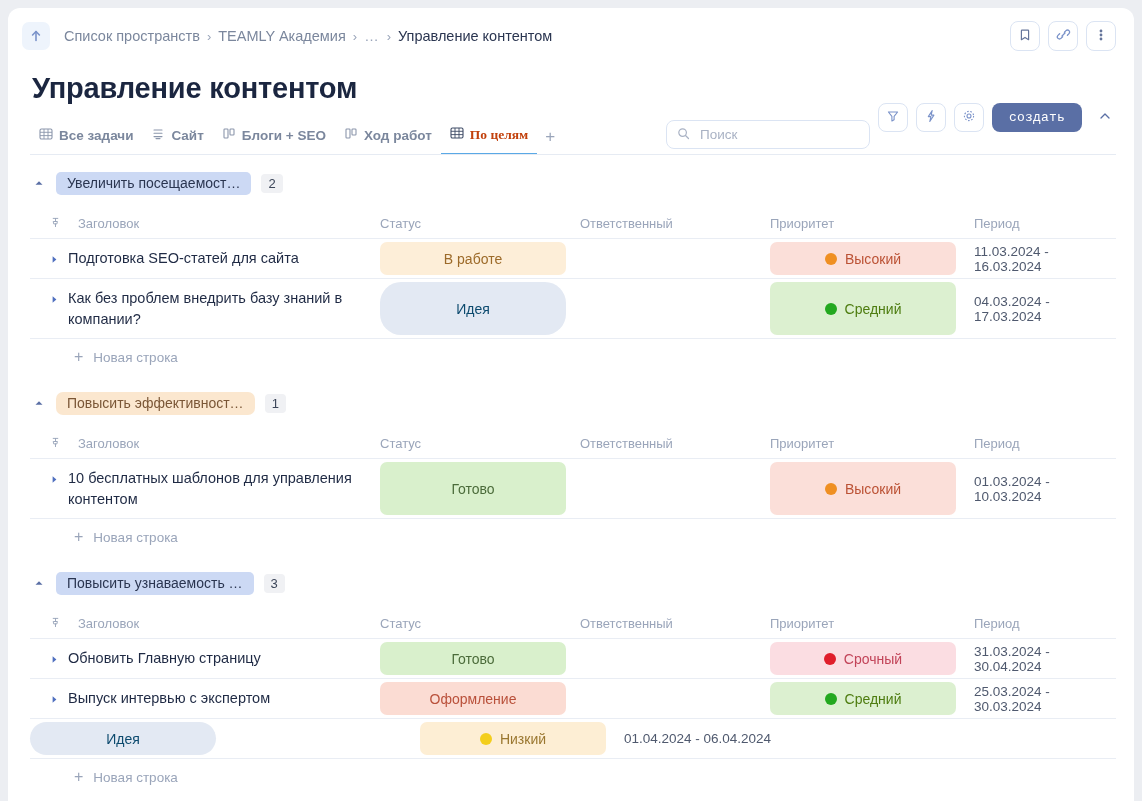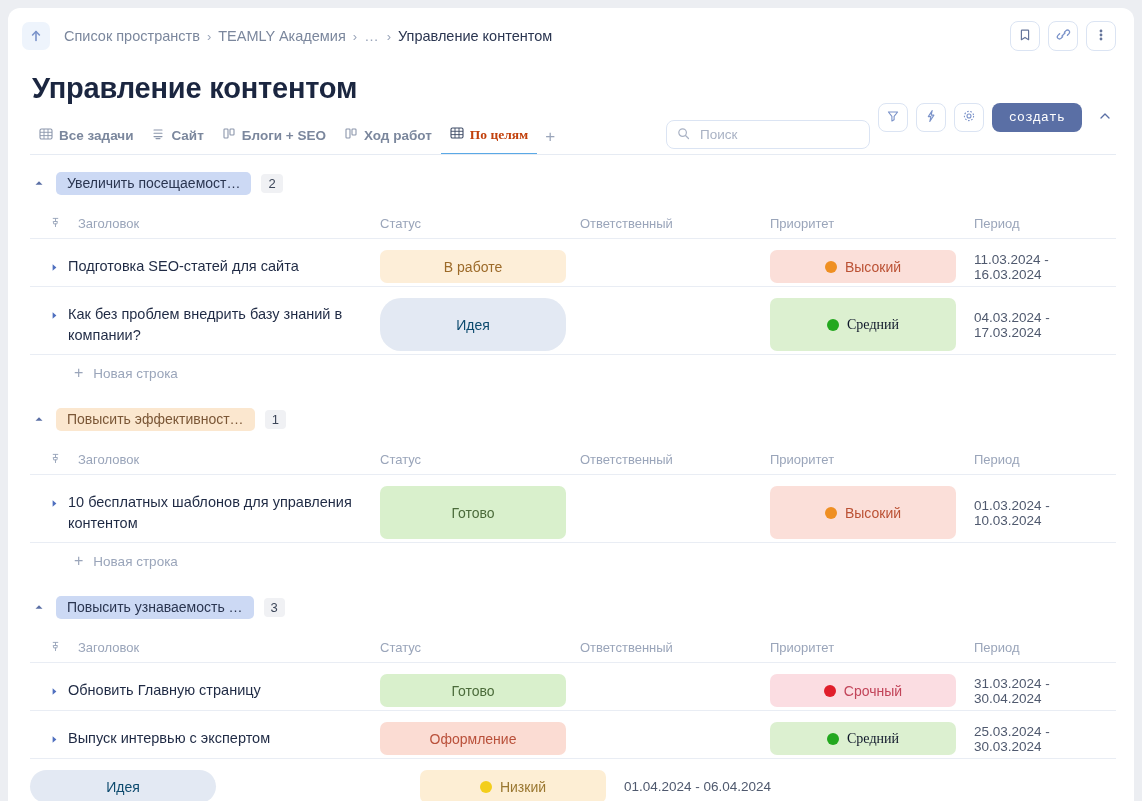--- a/index.html
+++ b/index.html
@@ -157,21 +157,21 @@
     height: 23px;
     border-radius: 5px;
     display: flex; align-items: center;
     padding: 0 11px;
     font-size: 14px;
     max-width: 205px;
     white-space: nowrap; overflow: hidden;
     cursor: pointer;
   }
   .group-chip.blue { background: #ccd9f4; color: #2a3550; }
-  .group-chip.cream { background: #fbe7cf; color: #7a5636; }
+  .group-chip.cream { background: #fbe7cf; color: #7a5636; border-radius: 7px; }
   .group-count {
     background: #f0f1f4;
     color: #3c4659;
     border-radius: 4px;
     padding: 2px 7px;
     font-size: 13px;
     min-width: 20px;
     text-align: center;
   }
 
@@ -182,21 +182,20 @@
     margin-top: 12px;
     border-bottom: 1px solid #e9edf4;
     color: #9aa5ba;
     font-size: 13px;
   }
   .row {
     display: flex;
     align-items: stretch;
     border-bottom: 1px solid #e9edf4;
     min-height: 40px;
-    margin-top: 8px;
   }
   .c-title   { width: 350px; display: flex; align-items: center; padding-left: 20px; }
   .c-status  { width: 200px; display: flex; align-items: center; }
   .c-assignee{ width: 190px; display: flex; align-items: center; }
   .c-priority{ width: 190px; display: flex; align-items: flex-start; }
   .c-period  { flex: 1; display: flex; align-items: center; padding-left: 14px; }
 
   .col-head .c-title { padding-left: 20px; gap: 17px; }
 
   .row .c-title {
@@ -227,21 +226,21 @@
   .pr-chip {
     width: 186px;
     margin: 3px 0;
     border-radius: 7px;
     display: flex; align-items: center; justify-content: center; gap: 8px;
     font-size: 14px;
     align-self: stretch;
     cursor: pointer;
   }
   .pr-high   { background: #fbdfd9; color: #bb5134; }
-  .pr-mid    { background: #dcf0d0; color: #0f172a; font-family: Liberation Serif, serif; }
+  .pr-mid    { background: #dcf0d0; color: #4d7c0f; }
   .pr-urgent { background: #fbdde2; color: #c24459; }
   .pr-low    { background: #fdeed4; color: #9a7730; }
   .dot { width: 12px; height: 12px; border-radius: 50%; flex: 0 0 auto; }
 
   .period-text { font-size: 13.5px; color: #4f596e; }
 
   .new-row {
     display: flex; align-items: center; gap: 10px;
     height: 36px;
     padding-left: 44px;

